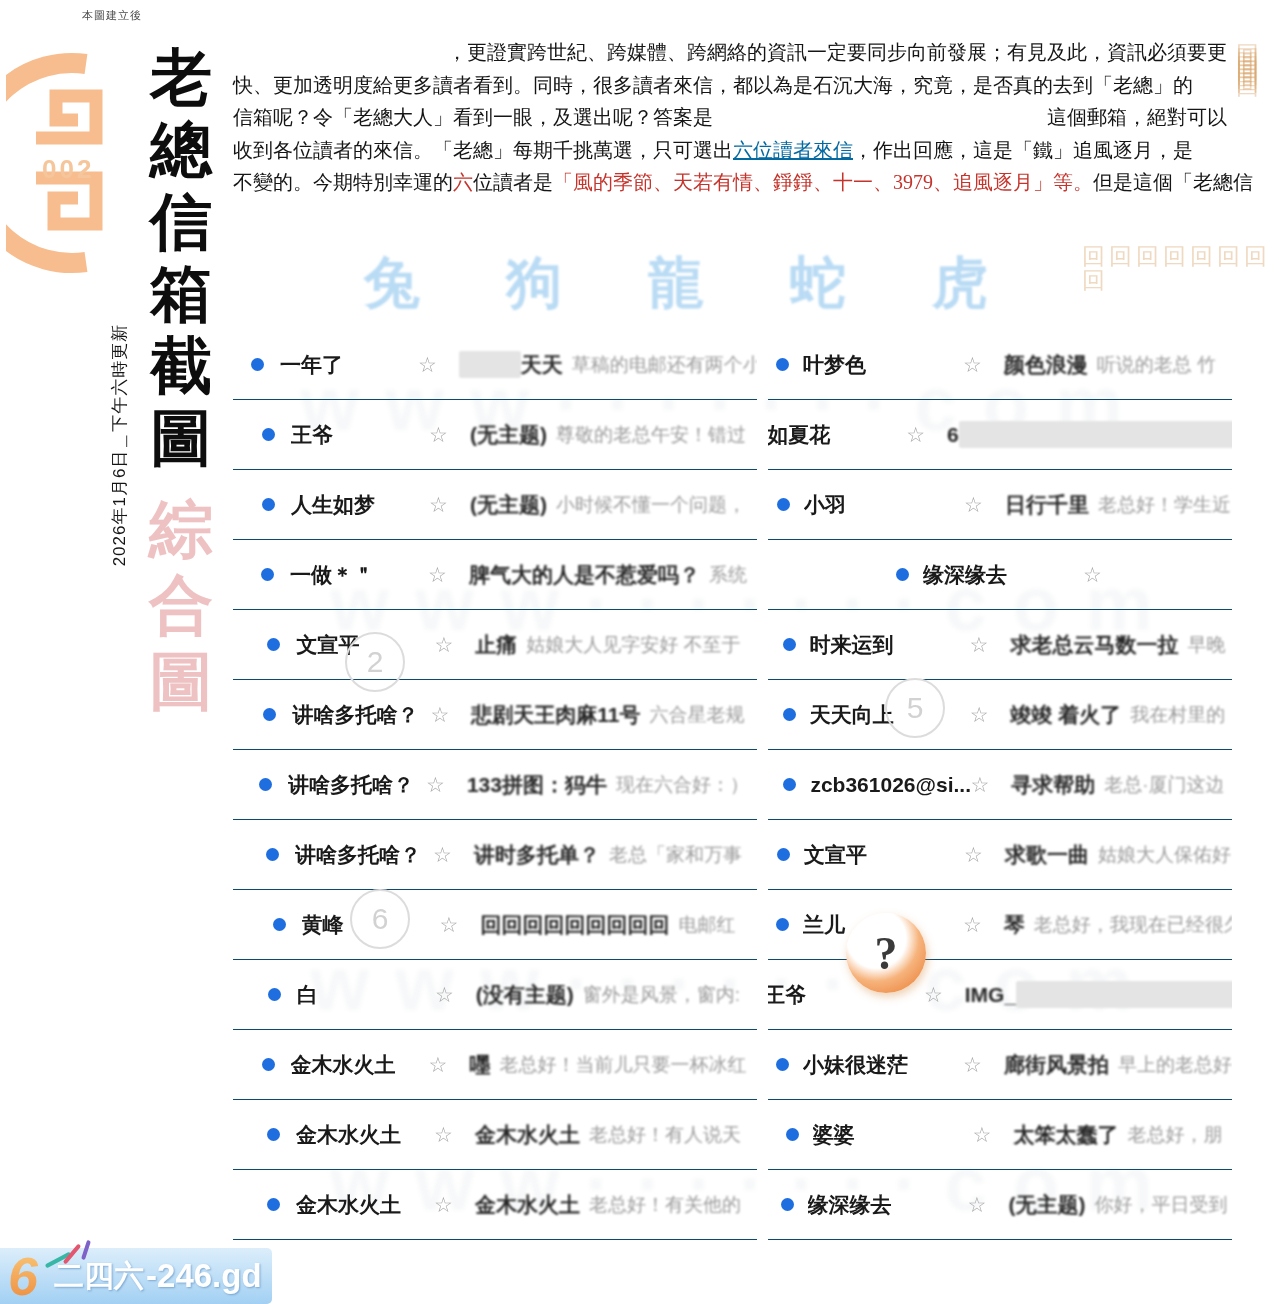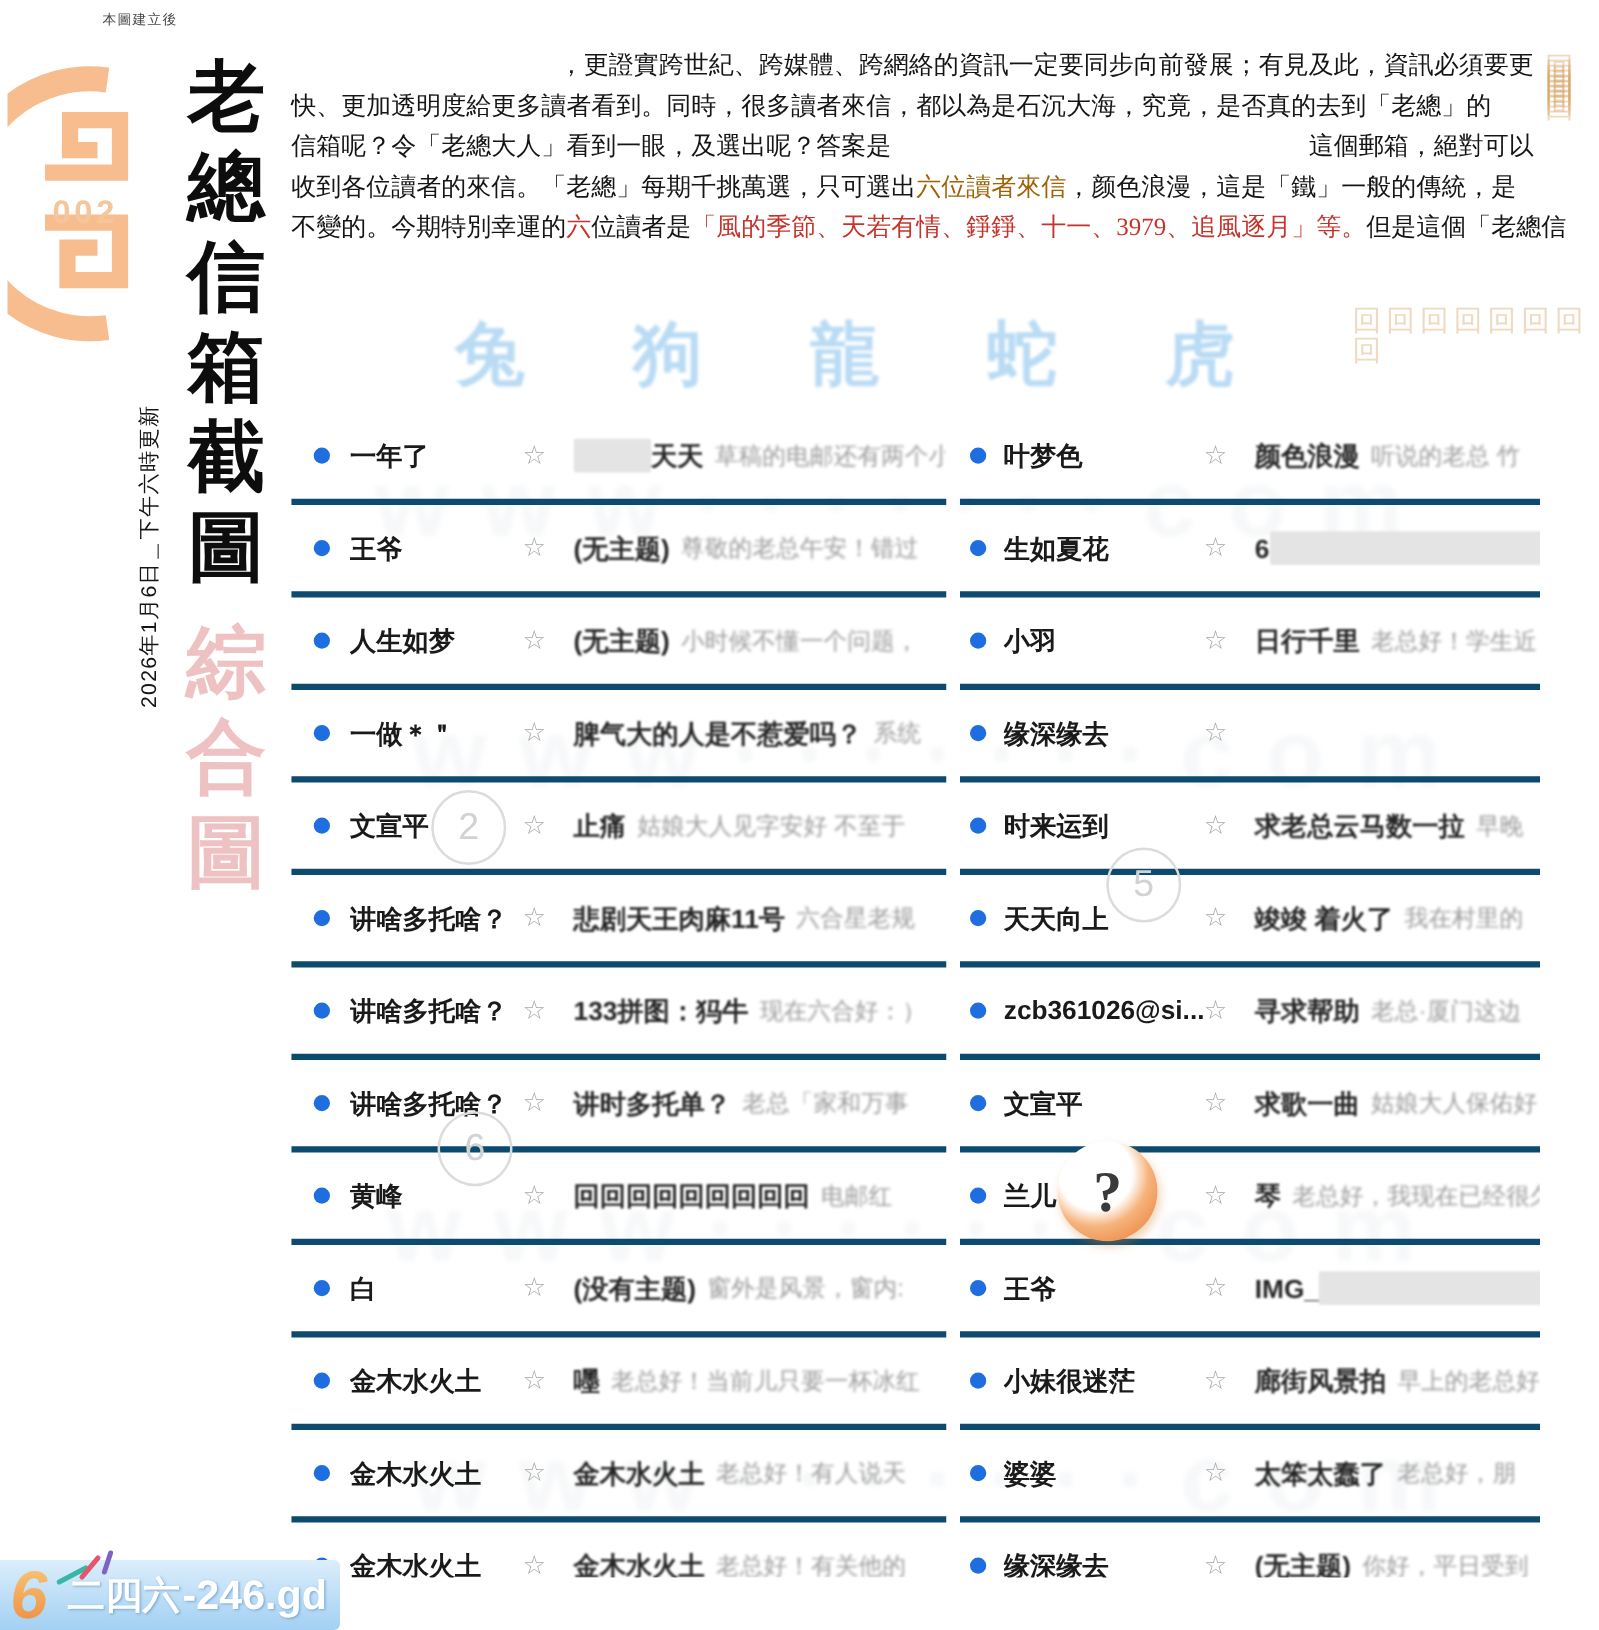--- a/index.html
+++ b/index.html
@@ -20,41 +20,41 @@
   #subtitle-col .title-char{color:#eec2c2;height:76px;line-height:76px;font-size:64px;}
   .date-note{position:absolute;left:119px;top:445px;
     transform:translate(-50%,-50%) rotate(-90deg);font-size:17px;color:#151515;
     white-space:nowrap;letter-spacing:1px;}
   
   #intro{position:absolute;left:233px;top:36px;width:994px;font-size:20px;
     line-height:32.6px;color:#151515;font-family:"Liberation Serif",serif;}
   .intro-line{white-space:nowrap;}
   .intro-line.align-right{text-align:right;}
   .intro-line.split{display:flex;justify-content:space-between;}
-  .seg.magenta{color:#a16207;}
+  .seg.magenta{color:#0369a1;text-decoration:underline;}
   .seg.red{color:#c4342c;}
   
   .meander{position:absolute;color:rgba(216,165,106,.42);font-size:23px;
     letter-spacing:4px;user-select:none;line-height:24px;}
   #meander-v{left:1236px;top:26px;writing-mode:vertical-rl;}
   #meander-h{left:1046px;top:244px;margin-left:36px;}
   
   .zodiac{position:absolute;left:364px;top:246px;font-size:56px;font-weight:bold;
     font-family:"Liberation Serif",serif;color:#b9dbf4;letter-spacing:86px;
     filter:blur(1.2px);white-space:nowrap;}
   
   .sitewm{position:absolute;font-size:76px;font-weight:bold;color:#6f8296;
     opacity:.055;letter-spacing:26px;filter:blur(2px);white-space:nowrap;}
   
   #mail{position:absolute;left:233px;top:330px;width:999px;height:932px;overflow:hidden;}
   .mail-col{position:absolute;top:0;}
   #mail-col-left{left:0;width:524px;}
   #mail-col-right{left:535px;width:464px;}
   .mail-row{height:69px;display:flex;align-items:center;overflow:hidden;white-space:nowrap;}
-  .mail-row + .mail-row{border-top:5px solid #0c4a6e;}
+  .mail-row + .mail-row{border-top:1px solid #0c4a6e;justify-content:center;}
   .dot{flex:0 0 13px;height:13px;border-radius:50%;background:#1f6ee0;margin-left:18px;
     filter:blur(.4px);}
   #mail-col-right .dot{margin-left:8px;}
   .name{flex:0 0 138px;margin-left:16px;font-size:21px;font-weight:bold;color:#1a1a1a;
     filter:blur(.55px);overflow:hidden;}
   #mail-col-right .name{flex:0 0 160px;margin-left:14px;}
   .star{color:#a8a8a8;font-size:21px;margin-right:10px;filter:blur(.4px);}
   .subject{font-size:21px;font-weight:bold;color:#262626;filter:blur(.8px);padding-left:12px;}
   .cbox{display:inline-block;height:27px;background:#e4e4e4;border-radius:2px;
     vertical-align:-6px;}
@@ -118,21 +118,21 @@
   </div>
 <div class="date-note">2026年1月6日＿下午六時更新</div>
 
 <div id="intro">
     <div class="intro-line align-right"><span class="seg">，更證實跨世紀、跨媒體、跨網絡的資訊一定要同步向前發展；有見及此，資訊必須要更</span></div>
     <div class="intro-line"><span class="seg">快、更加透明度給更多讀者看到。同時，很多讀者來信，都以為是石沉大海，究竟，是否真的去到「老總」的</span></div>
     <div class="intro-line split">
       <span><span class="seg">信箱呢？令「老總大人」看到一眼，及選出呢？答案是</span></span>
       <span><span class="seg">這個郵箱，絕對可以</span></span>
     </div>
-    <div class="intro-line"><span class="seg">收到各位讀者的來信。「老總」每期千挑萬選，只可選出</span><span class="seg magenta">六位讀者來信</span><span class="seg">，颜色浪漫，這是「鐵」一般的傳統，是</span></div>
+    <div class="intro-line"><span class="seg">收到各位讀者的來信。「老總」每期千挑萬選，只可選出</span><span class="seg magenta">六位讀者來信</span><span class="seg">，作出回應，這是「鐵」追風逐月，是</span></div>
     <div class="intro-line"><span class="seg">不變的。今期特別幸運的</span><span class="seg red">六</span><span class="seg">位讀者是</span><span class="seg red">「風的季節、天若有情、錚錚、十一、3979、追風逐月」等。</span><span class="seg">但是這個「老總信</span></div>
   </div>
 
 <div class="meander" id="meander-v">回回回回回回回回回</div>
 <div class="meander" id="meander-h">回回回回回回回回</div>
 
 <div class="zodiac">兔狗龍蛇虎</div>
 <div class="sitewm" style="left:300px;top:360px;">www·······com</div>
 <div class="sitewm" style="left:330px;top:560px;">www·······com</div>
 <div class="sitewm" style="left:310px;top:940px;">www·······com</div>

